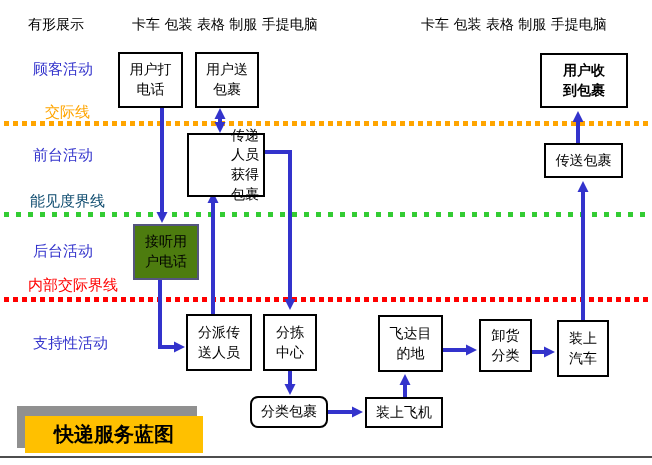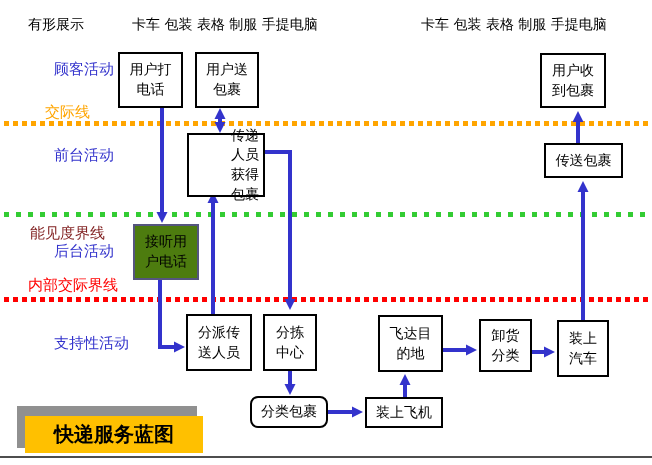--- a/index.html
+++ b/index.html
@@ -2,23 +2,23 @@
 <html><head>
 <meta charset="utf-8">
 <style>
   html,body { margin:0; padding:0; background:#fff; }
   #canvas {
     position:relative; width:652px; height:465px; background:#ffffff;
     font-family:"DejaVu Sans", sans-serif; overflow:hidden;
   }
   .toplabel { position:absolute; font-size:14px; color:#000; white-space:nowrap; }
   .lanelabel { position:absolute; font-size:15px; white-space:nowrap; }
-  .blue   { color:#3333CC;margin-left:21px; }
+  .blue   { color:#3333CC; }
   .orange { color:#FFA500; }
-  .green  { color:#7f1d1d;margin-top:32px; }
+  .green  { color:#0c4a6e; }
   .red    { color:#FF0000; }
   .dotline { position:absolute; left:4px; width:646px; height:5px; z-index:0; }
   .dot-orange { background:repeating-linear-gradient(90deg,#FFA500 0 5px,transparent 5px 9px); }
   .dot-green  { background:repeating-linear-gradient(90deg,#33CC33 0 5px,transparent 5px 12px); }
   .dot-red    { background:repeating-linear-gradient(90deg,#FF0000 0 5px,transparent 5px 9px); }
   #arrow-layer { position:absolute; left:0; top:0; z-index:1; pointer-events:none; }
   .arrow { stroke:#3333CC; stroke-width:4; fill:none; }
   .head  { fill:#3333CC; stroke:none; }
   .node {
     position:absolute; box-sizing:border-box; background:#fff;
@@ -95,21 +95,21 @@
     <polygon class="head" points="583,181 577.5,192 588.5,192"></polygon>
 
     <path class="arrow" d="M578,143 V120"></path>
     <polygon class="head" points="578,111 572.5,122 583.5,122"></polygon>
   </svg>
 
   <div class="node" style="left:118px; top:52px; width:65px; height:56px;">用户打
 电话</div>
   <div class="node" style="left:195px; top:52px; width:64px; height:56px;">用户送
 包裹</div>
-  <div class="node" style="left:540px; top:53px; width:66px; height:55px;">用户收
+  <div class="node" style="left:540px; top:53px; width:88px; height:55px;font-weight:bold;">用户收
 到包裹</div>
   <div class="node" style="left:187px; top:133px; width:78px; height:64px;padding-left:38px;">传递人员
 获得包裹</div>
   <div class="node" style="left:544px; top:143px; width:79px; height:35px;">传送包裹</div>
   <div class="node highlight" style="left:133px; top:224px; width:66px; height:56px;">接听用
 户电话</div>
   <div class="node" style="left:186px; top:314px; width:66px; height:57px;">分派传
 送人员</div>
   <div class="node" style="left:263px; top:314px; width:54px; height:57px;">分拣
 中心</div>

